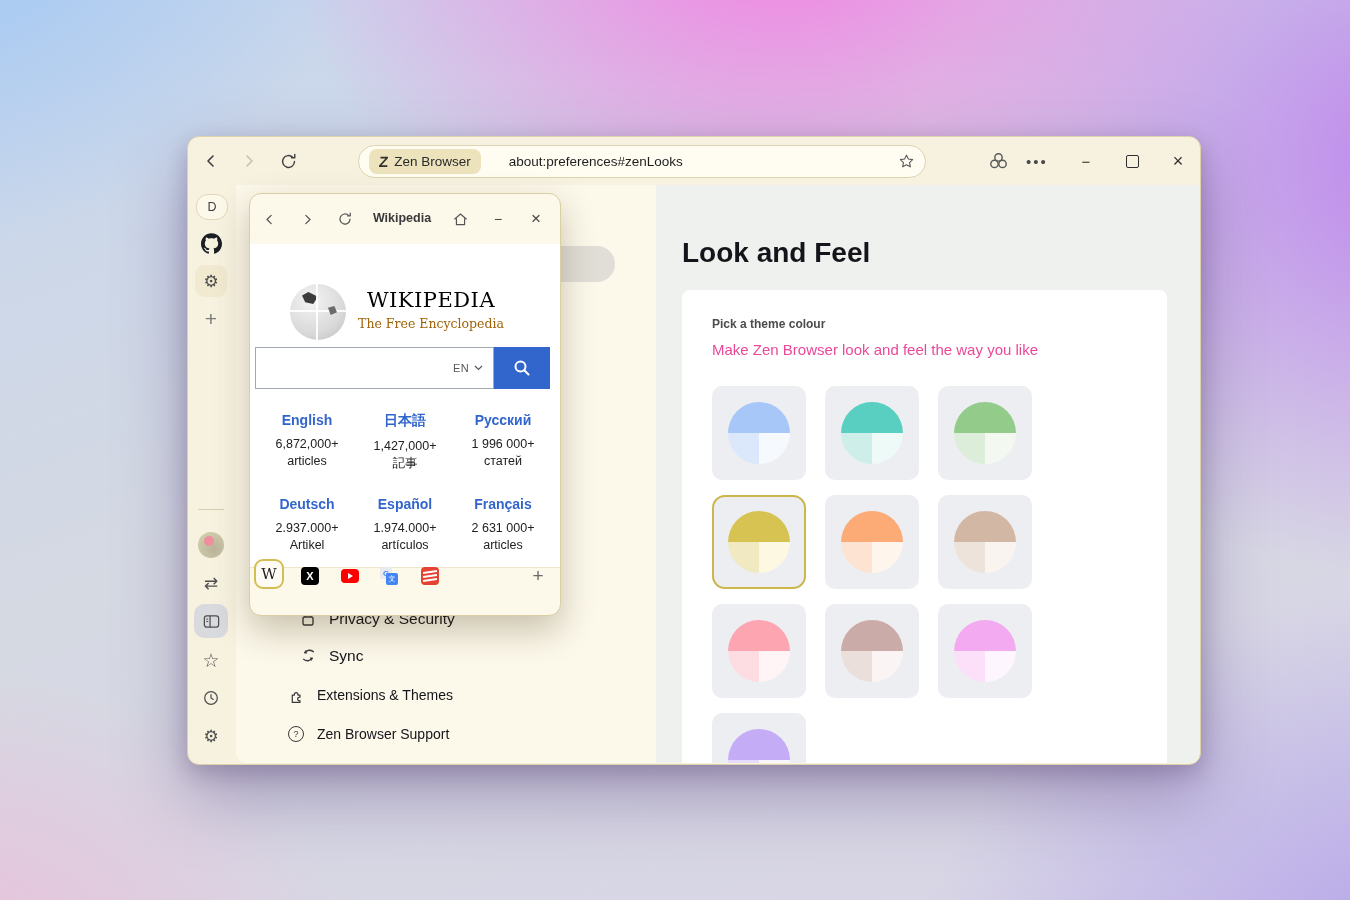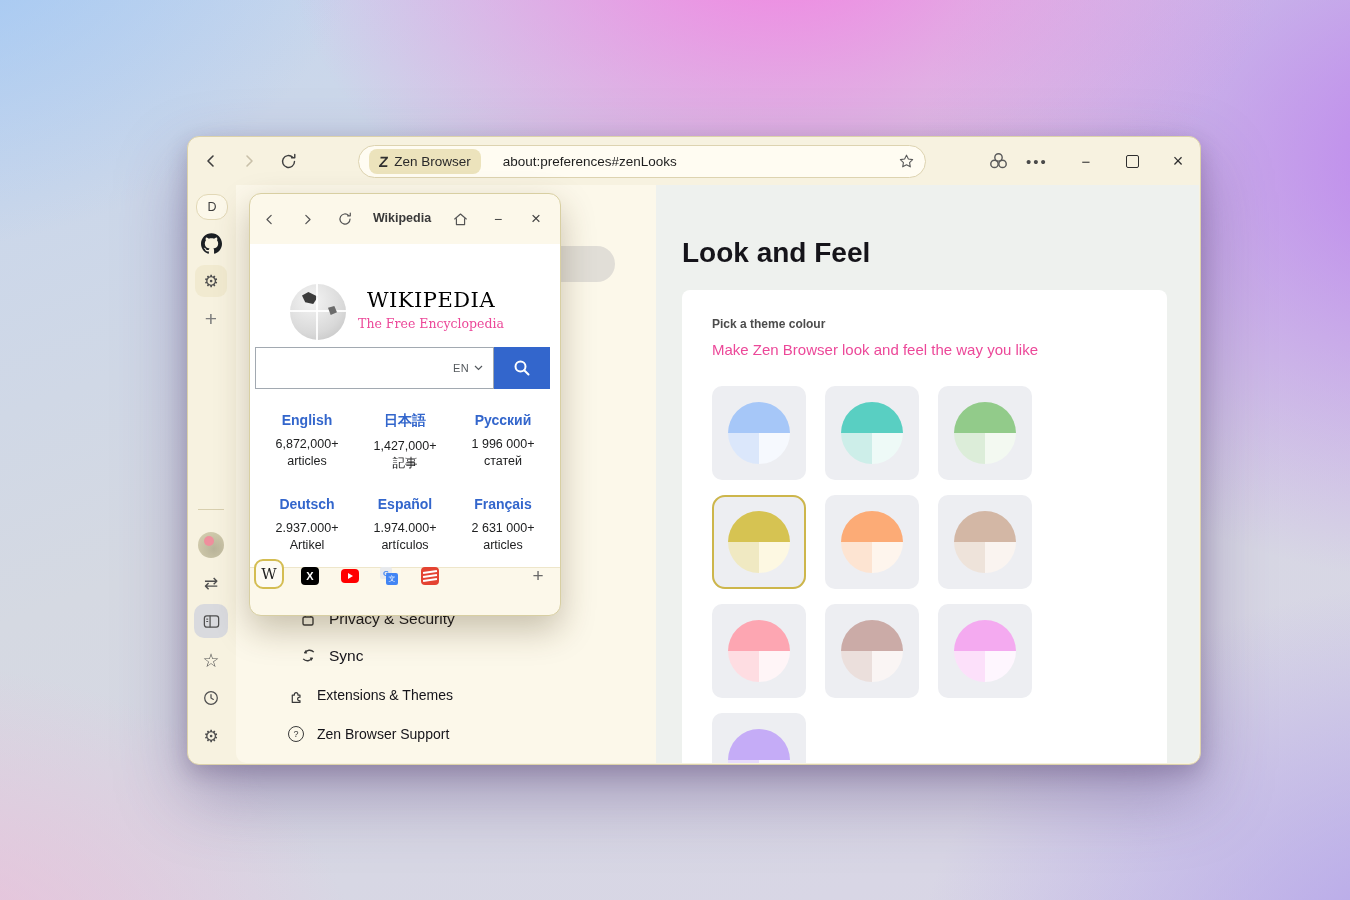--- a/index.html
+++ b/index.html
@@ -19,21 +19,21 @@
   .window{position:absolute;left:187px;top:136px;width:1012px;height:627px;
     background:#f7f2e0;border:1px solid #dcd2ab;border-radius:12px;
     box-shadow:0 30px 70px rgba(80,55,120,.40),0 8px 22px rgba(40,20,60,.22);}
   .chrome-btn{position:absolute;width:26px;height:26px;display:flex;align-items:center;justify-content:center;
     border-radius:6px;cursor:default;}
   .url-bar{position:absolute;left:170px;top:8px;width:568px;height:33px;background:#fffcf2;
     border:1px solid #ddd3b0;border-radius:17px;display:flex;align-items:center;padding:0 10px;box-sizing:border-box;}
   .zen-chip{display:flex;align-items:center;gap:6px;background:#ece3bc;border-radius:8px;
     height:25px;padding:0 10px;font-size:13.5px;color:#2a2a2a;}
   .zen-z{font-weight:bold;font-size:15px;transform:skewX(-6deg);color:#2f2f2f;}
-  .url-text{margin-left:22px;font-size:13.5px;color:#1e1e1e;flex:1;}
+  .url-text{margin-left:28px;font-size:13.5px;color:#1e1e1e;flex:1;}
   .glyph{color:#4a4a4a;}
 
   
   .ws-pill{position:absolute;left:8px;top:57px;width:30px;height:24px;border:1.5px solid #e2d8b6;
     border-radius:12px;background:#fcf8ea;display:flex;align-items:center;justify-content:center;
     font-size:12.5px;color:#3d3d3d;}
   .side-item{position:absolute;width:32px;height:32px;left:7px;display:flex;align-items:center;justify-content:center;}
   .side-active{background:#f1ead0;border-radius:9px;}
   .side-active-gray{background:#d9dade;border-radius:10px;}
   .divider{position:absolute;left:10px;width:26px;height:1px;background:#d8cfae;top:372px;}
@@ -72,21 +72,21 @@
   .wp-logo{position:absolute;left:40px;top:40px;width:56px;height:56px;border-radius:50%;
     background:radial-gradient(circle at 38% 30%,#f4f4f4,#d9d9d9 62%,#bdbdbd);}
   .wp-logo:before{content:"";position:absolute;left:0;top:26px;width:100%;height:2px;background:rgba(255,255,255,.9);}
   .wp-logo:after{content:"";position:absolute;left:26px;top:0;width:2px;height:100%;background:rgba(255,255,255,.9);}
   .wp-patch{position:absolute;left:12px;top:8px;width:16px;height:12px;background:#3c3c3c;
     clip-path:polygon(0 30%,40% 0,100% 40%,70% 100%,20% 85%);}
   .wp-patch2{position:absolute;right:9px;top:22px;width:9px;height:9px;background:#6b6b6b;
     clip-path:polygon(0 20%,70% 0,100% 70%,30% 100%);}
   .wp-head{position:absolute;left:96px;top:44px;width:170px;text-align:center;}
   .wp-wordmark{font-family:"DejaVu Serif","Liberation Serif",serif;font-size:21px;color:#000;letter-spacing:.5px;}
-  .wp-tagline{font-family:"DejaVu Serif","Liberation Serif",serif;font-size:12.5px;color:#ec4899;margin-top:4px;}
+  .wp-tagline{font-family:"DejaVu Serif","Liberation Serif",serif;font-size:12.5px;color:#a16207;margin-top:4px;}
   .wp-search{position:absolute;left:5px;top:103px;width:239px;height:42px;border:1px solid #a2a9b1;
     box-sizing:border-box;background:#fff;display:flex;align-items:center;justify-content:flex-end;padding-right:10px;gap:5px;}
   .wp-lang-sel{font-size:11px;color:#54595d;letter-spacing:.3px;}
   .wp-search-btn{position:absolute;left:244px;top:103px;width:56px;height:42px;background:#36c;
     display:flex;align-items:center;justify-content:center;}
   .lang-grid{position:absolute;left:8px;right:8px;top:168px;display:grid;
     grid-template-columns:repeat(3,1fr);row-gap:24px;text-align:center;}
   .lang-name{font-size:14px;font-weight:bold;color:#36c;}
   .lang-count{font-size:12.5px;color:#202122;margin-top:8px;line-height:17px;}
   .lang-unit{font-size:12.5px;color:#202122;line-height:17px;}

